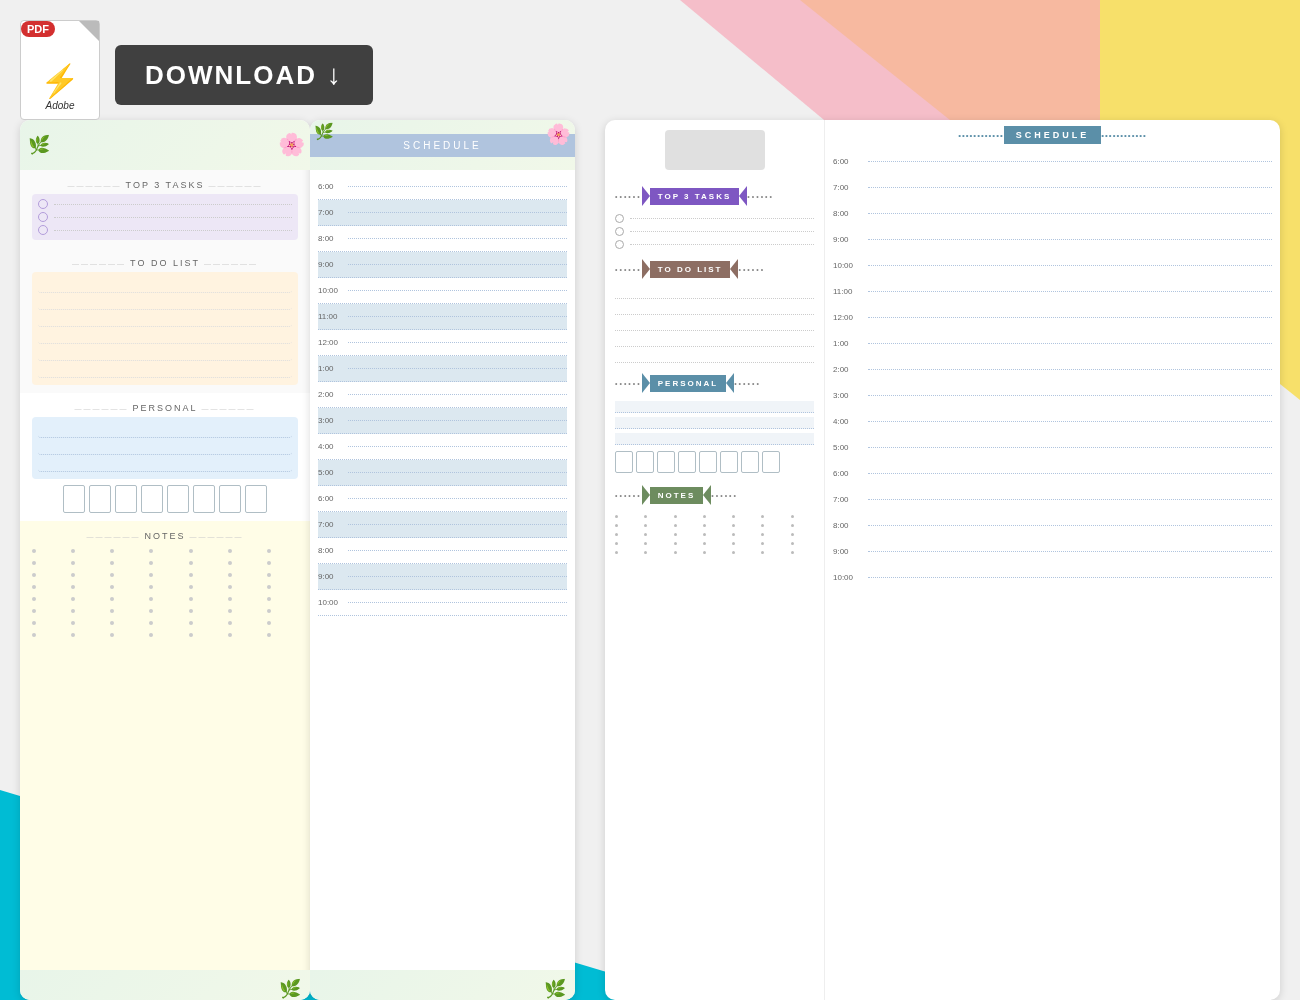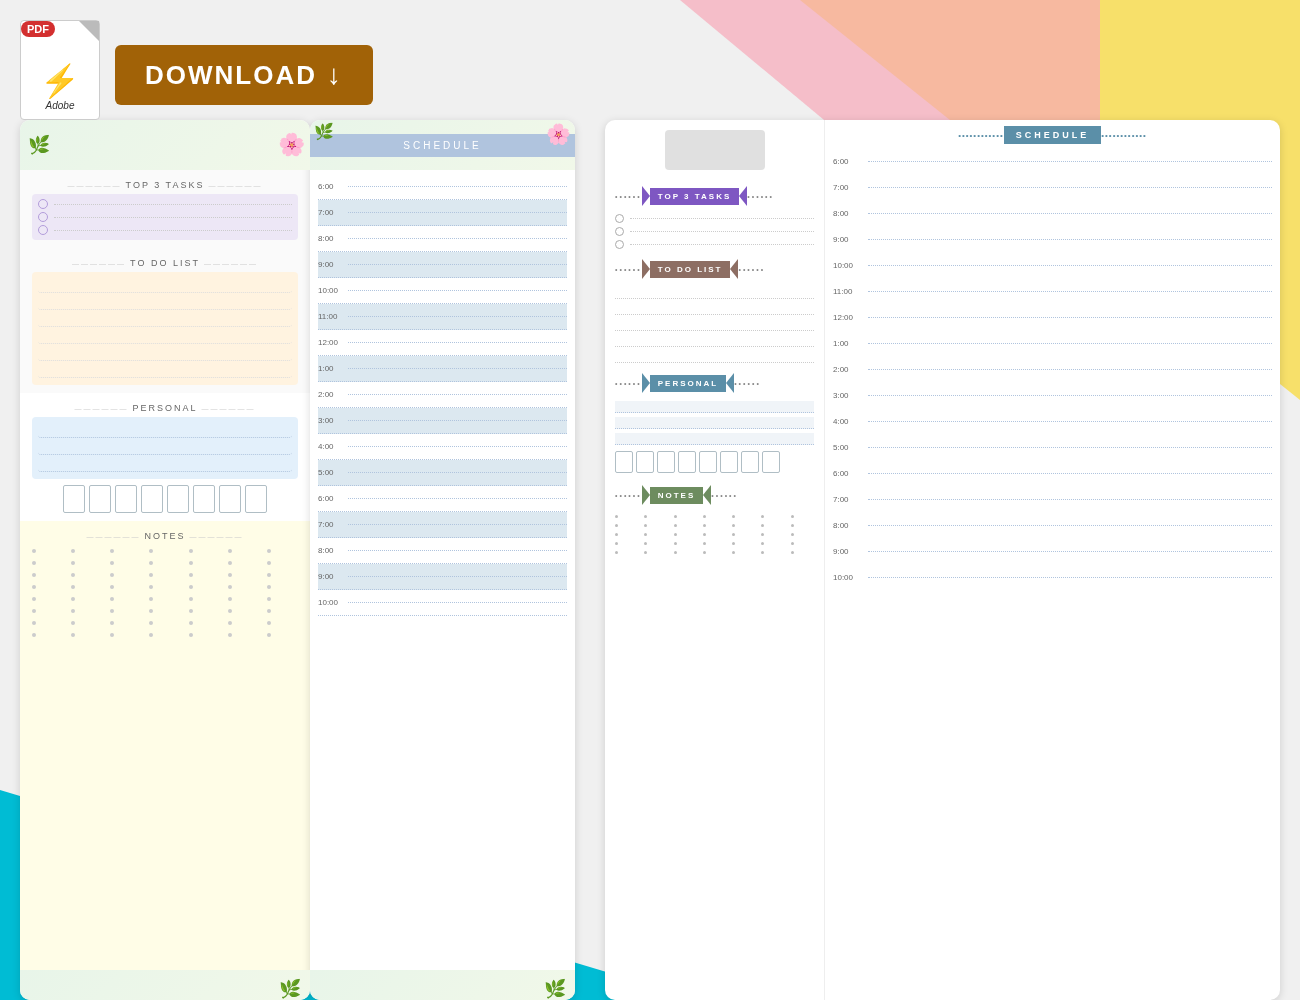--- a/index.html
+++ b/index.html
@@ -83,21 +83,21 @@
     .pdf-adobe-icon {
       font-size: 32px;
       color: #d32f2f;
     }
     .pdf-adobe-text {
       font-size: 10px;
       color: #333;
       font-style: italic;
     }
     .download-btn {
-      background: #a16207;
+      background: #404040;
       color: white;
       font-size: 26px;
       font-weight: bold;
       padding: 14px 30px;
       border-radius: 6px;
       display: flex;
       align-items: center;
       gap: 10px;
       margin-left: 5px;
       letter-spacing: 2px;

